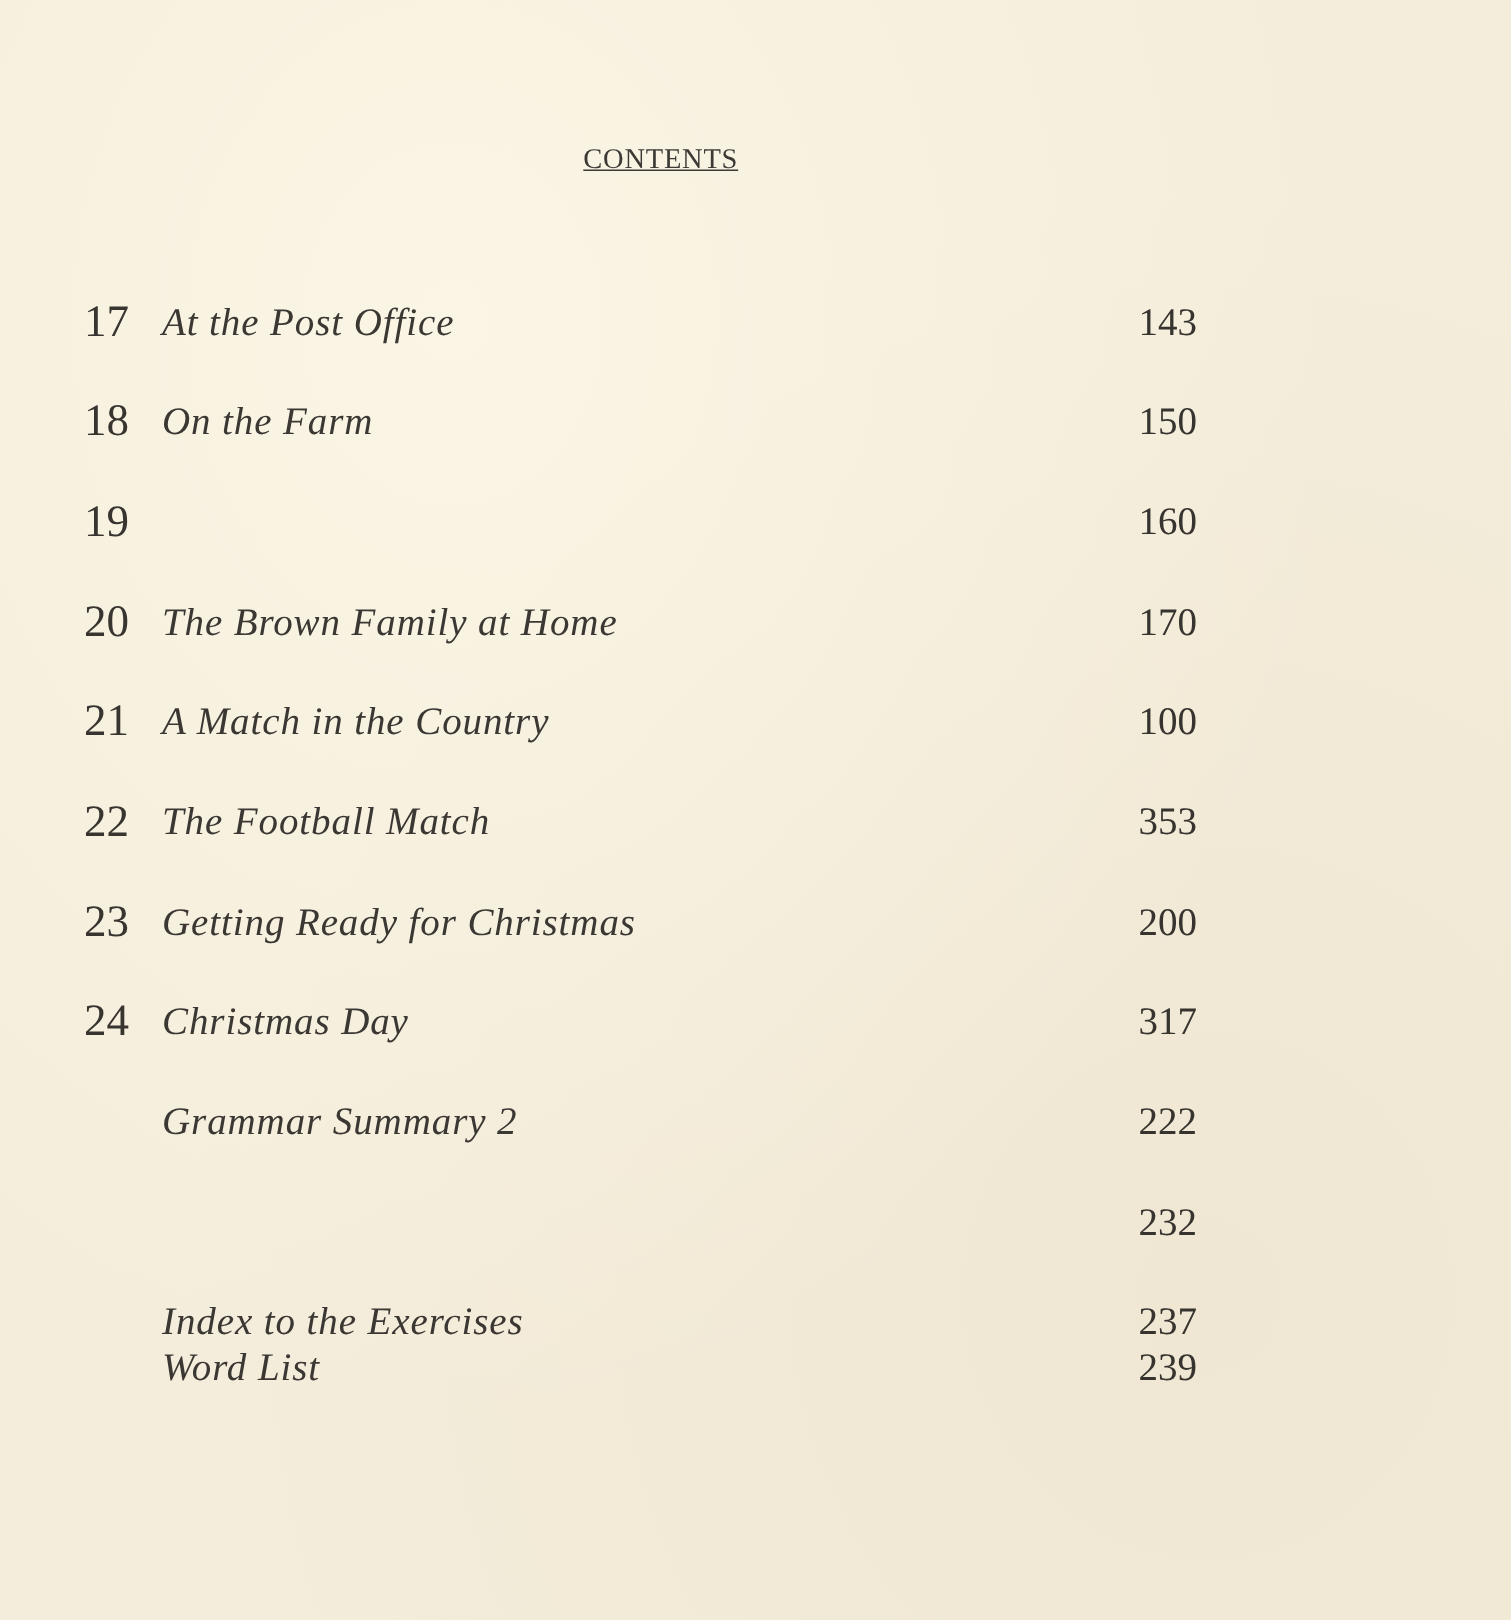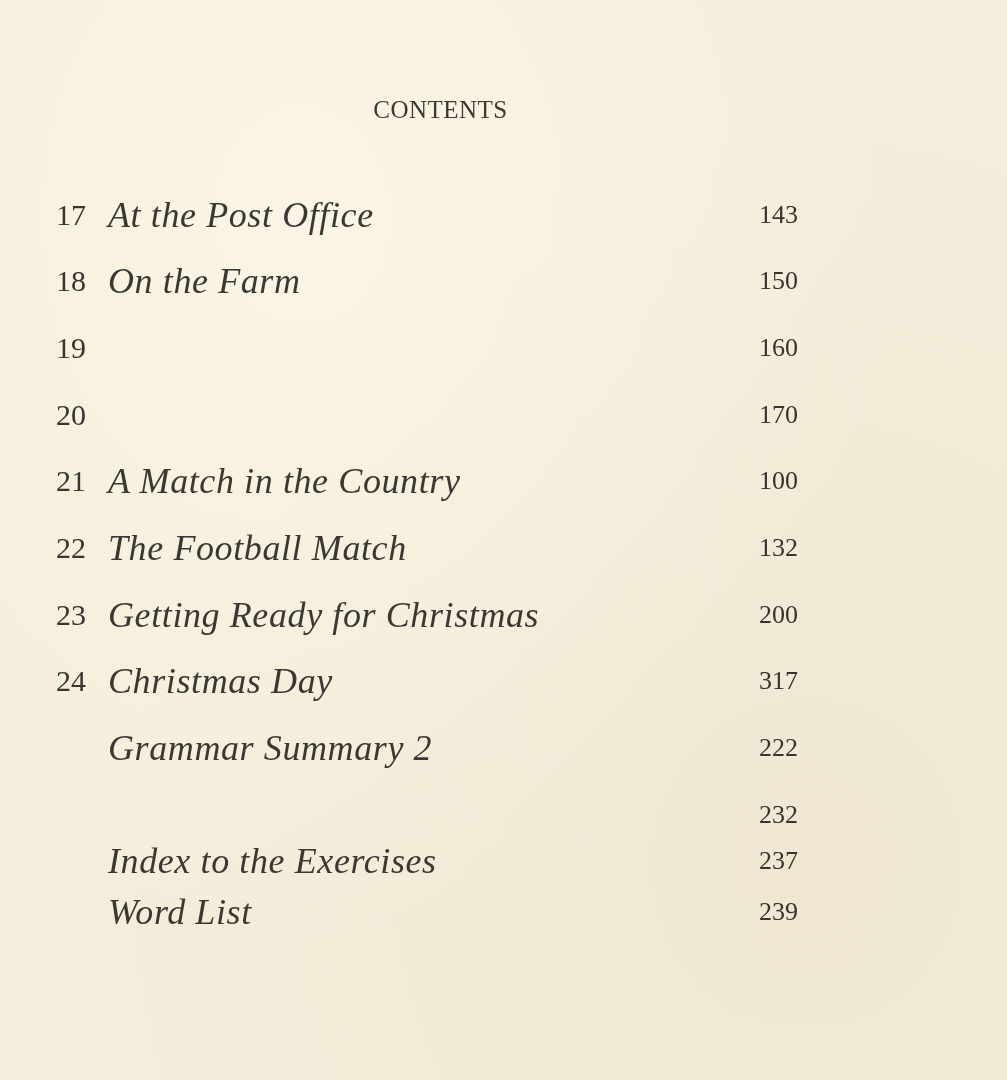--- a/index.html
+++ b/index.html
@@ -22,23 +22,24 @@
         radial-gradient(ellipse at 30% 20%, rgba(255,250,235,0.6), rgba(0,0,0,0) 60%),
         radial-gradient(ellipse at 80% 80%, rgba(230,220,195,0.35), rgba(0,0,0,0) 60%),
         #f4eddb;
     }
     .title {
       position: absolute;
       top: 96px;
       left: 0;
       width: 881px;
       text-align: center;
-      font-size: 25px;
+      font-size: 19px;
       letter-spacing: 0.5px;
       color: #3d3a36;
+      text-decoration: underline;
     }
     .toc {
       position: absolute;
       top: 190px;
       left: 0;
       width: 1007px;
     }
     .row {
       position: absolute;
       left: 0;
@@ -50,21 +51,21 @@
       left: 56px;
       top: 0;
       font-size: 30px;
       line-height: 50px;
       color: #383531;
     }
     .ttl {
       position: absolute;
       left: 108px;
       top: 0;
-      font-size: 36px;
+      font-size: 26px;
       line-height: 50px;
       font-style: italic;
       letter-spacing: 0.6px;
       color: #3b3834;
       white-space: nowrap;
     }
     .pg {
       position: absolute;
       right: 69px;
       top: 0;
@@ -89,52 +90,53 @@
       <span class="num">18</span>
       <span class="ttl">On the Farm</span>
       <span class="pg">150</span>
     </div>
     <div class="row" style="top:133px">
       <span class="num">19</span>
       <span class="pg">160</span>
     </div>
     <div class="row" style="top:200px">
       <span class="num">20</span>
+      <span class="ttl">The Brown Family at Home</span>
       <span class="pg">170</span>
     </div>
     <div class="row" style="top:266px">
       <span class="num">21</span>
       <span class="ttl">A Match in the Country</span>
       <span class="pg">100</span>
     </div>
     <div class="row" style="top:333px">
       <span class="num">22</span>
       <span class="ttl">The Football Match</span>
-      <span class="pg">132</span>
+      <span class="pg">353</span>
     </div>
     <div class="row" style="top:400px">
       <span class="num">23</span>
       <span class="ttl">Getting Ready for Christmas</span>
       <span class="pg">200</span>
     </div>
     <div class="row" style="top:466px">
       <span class="num">24</span>
       <span class="ttl">Christmas Day</span>
       <span class="pg">317</span>
     </div>
     <div class="row" style="top:533px">
       <span class="num"></span>
       <span class="ttl">Grammar Summary 2</span>
       <span class="pg">222</span>
     </div>
     <div class="row" style="top:600px">
       <span class="num"></span>
       <span class="pg">232</span>
     </div>
-    <div class="row" style="top:646px">
+    <div class="row" style="top:666px">
       <span class="num"></span>
       <span class="ttl">Index to the Exercises</span>
       <span class="pg">237</span>
     </div>
     <div class="row" style="top:697px">
       <span class="num"></span>
       <span class="ttl">Word List</span>
       <span class="pg">239</span>
     </div>
   </div>

